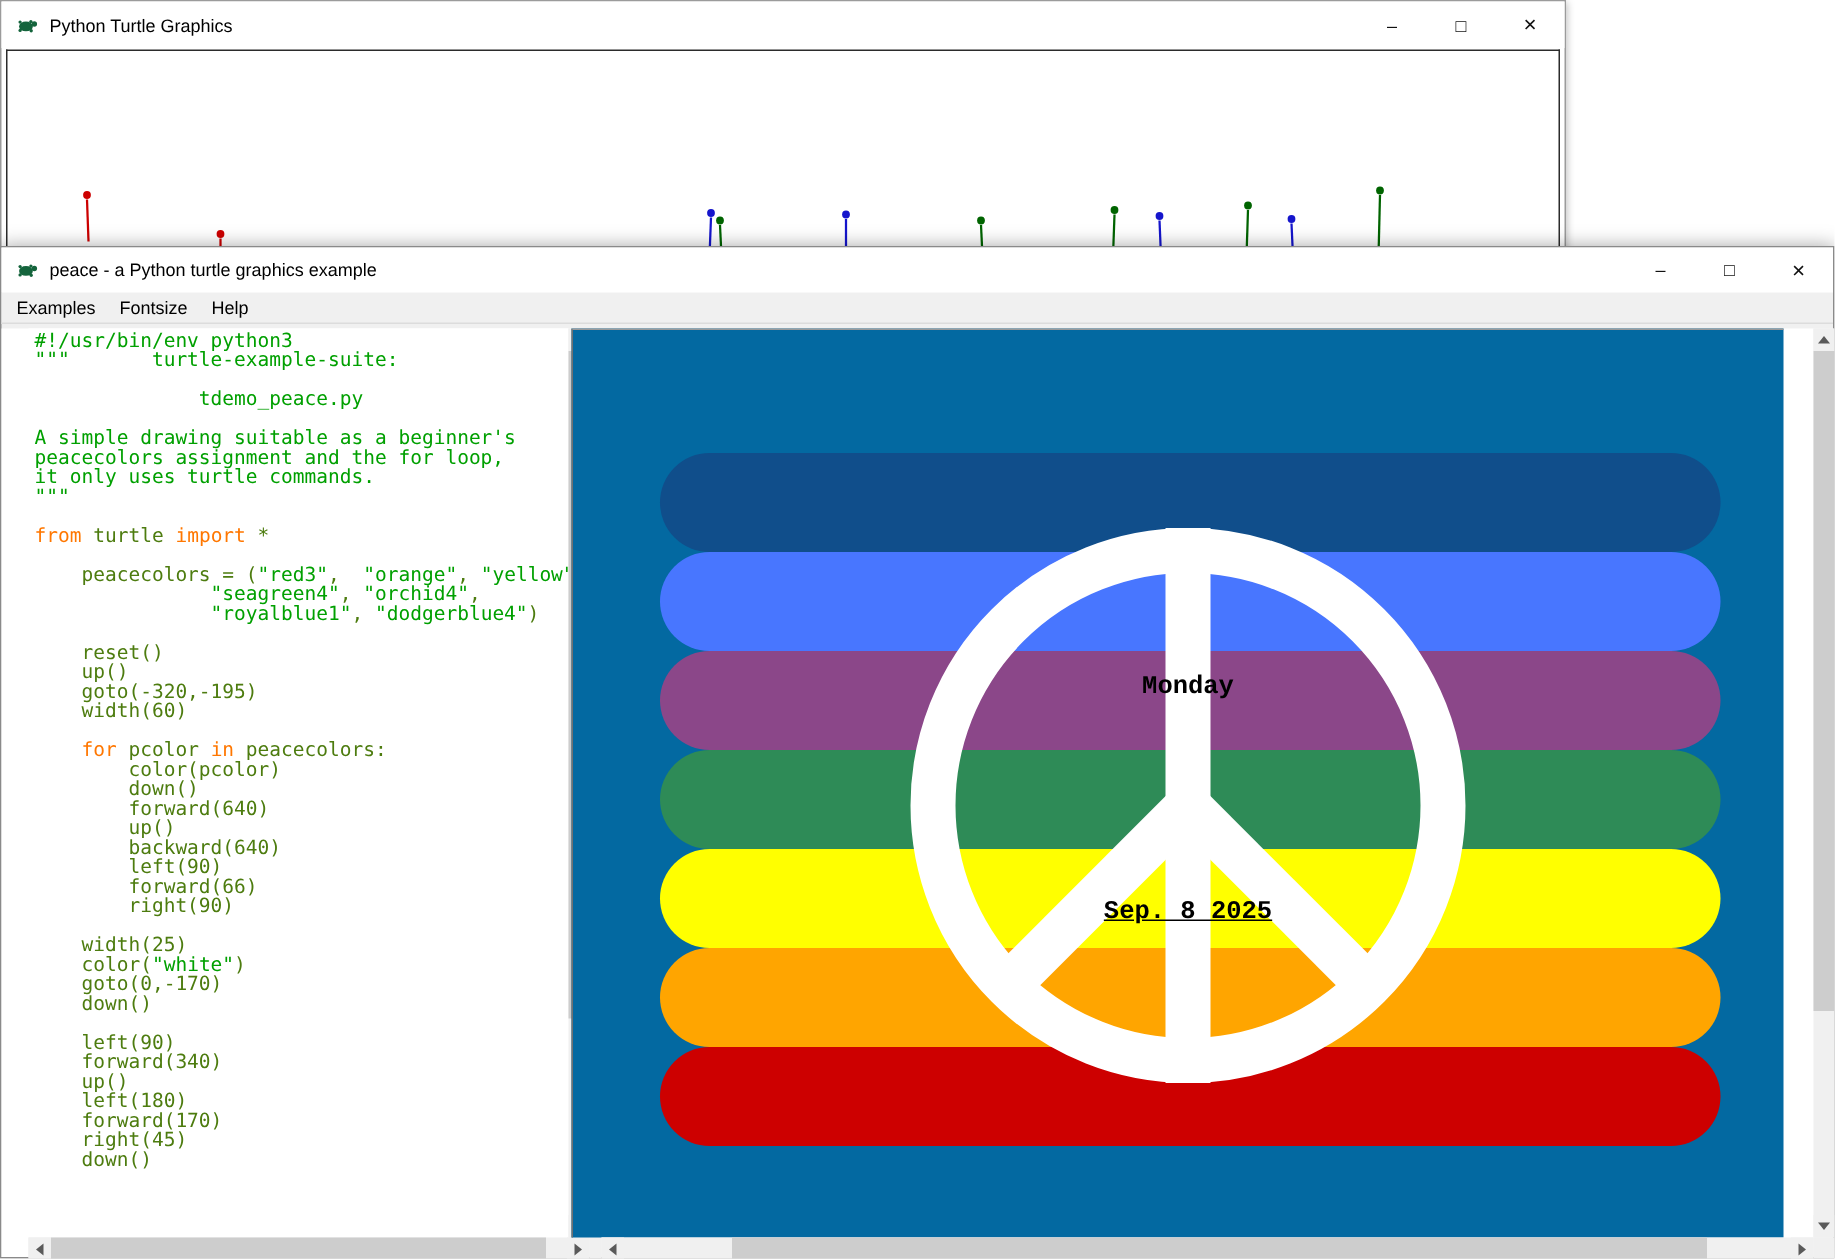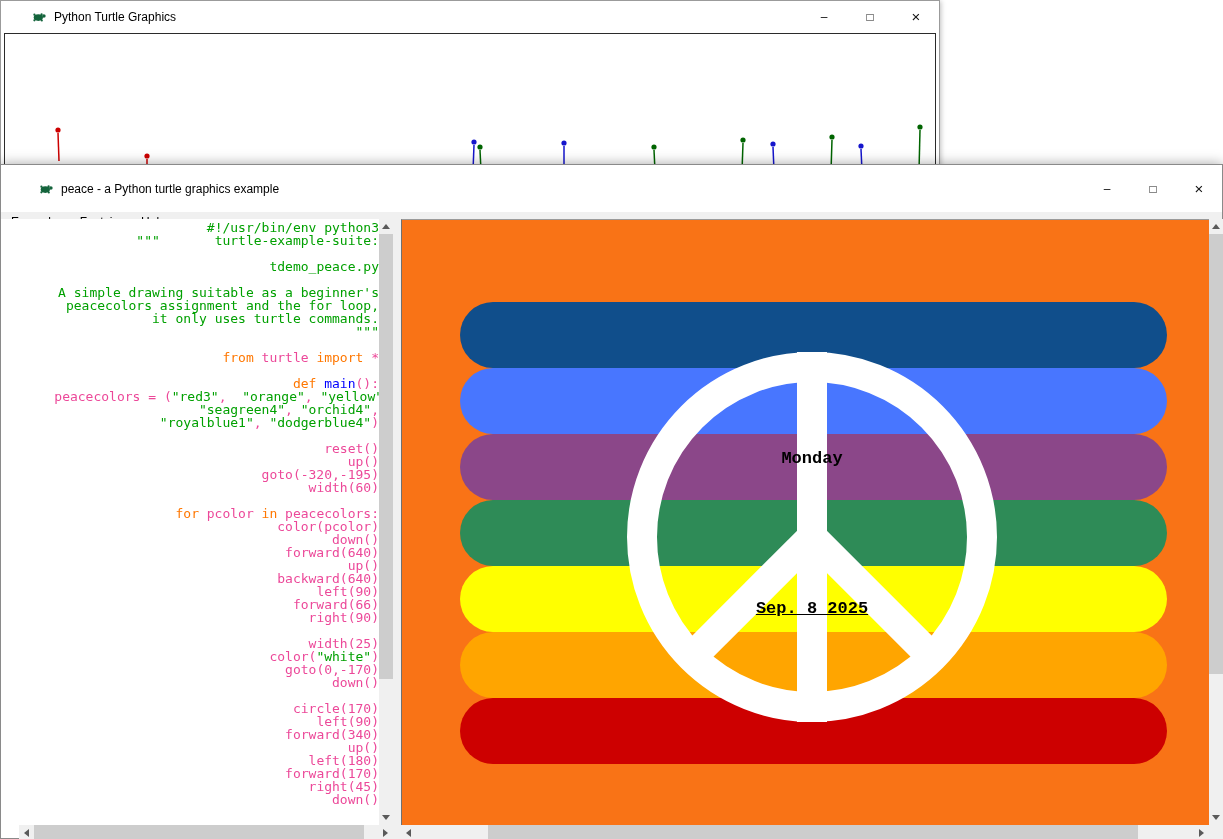--- a/index.html
+++ b/index.html
@@ -2,42 +2,42 @@
 <html><head>
 <meta charset="utf-8">
 <style>
   * { margin:0; padding:0; box-sizing:border-box; }
   html,body { width:1223px; height:839px; }
   body { position:relative; background:#ffffff; font-family:"Liberation Sans", sans-serif; overflow:hidden; }
 
   .window { position:absolute; background:#ffffff; }
 
   
-  #bg-window { left:0; top:0; width:940px; height:178px; border:1px solid #9b9b9b; box-shadow:1px 1px 5px rgba(0,0,0,.25);padding-left:21px; }
+  #bg-window { left:0; top:0; width:1044px; height:178px; border:1px solid #9b9b9b; box-shadow:1px 1px 5px rgba(0,0,0,.25); }
   .titlebar { position:relative; height:31px; background:#ffffff; display:flex; align-items:center; }
   .tb-icon { width:16px; height:16px; margin-left:9px; flex:0 0 auto; }
   .tb-title { font-size:12px; color:#000; margin-left:7px; white-space:nowrap; }
   .tb-controls { position:absolute; right:0; top:0; height:100%; display:flex; }
   .tb-btn { width:46px; height:100%; display:flex; align-items:center; justify-content:center; font-size:12px; color:#111; cursor:default; }
   .tb-btn.close-btn { font-size:15px; }
   #bg-canvas { position:absolute; left:3px; top:32px; right:3px; bottom:0; background:#fff; border:1px solid #2b2b2b; border-bottom:none; }
   #figures-svg { position:absolute; left:0; top:0; pointer-events:none; }
 
   
   #fg-window { left:0; top:164px; width:1223px; height:675px; background:#f0f0f0; border:1px solid #8a8a8a; box-shadow:0 0 12px rgba(0,0,0,.35); }
-  #fg-title { height:47px;padding-left:28px; }
+  #fg-title { height:30px; }
   #fg-menubar { height:21px; background:#f0f0f0; display:flex; align-items:center; font-size:12px; color:#000; border-bottom:1px solid #dcdcdc; padding-left:2px; }
   .menu-item { padding:0 8px; height:100%; display:flex; align-items:center; cursor:default; }
   #fg-content { position:absolute; left:0; top:54px; right:0; bottom:0; background:#ffffff; }
 
   
   #code-editor { position:absolute; left:18px; top:0; width:360px; height:606px; overflow:hidden; background:#fff;
                  font-family:"DejaVu Sans Mono", monospace; font-size:13px; padding:2px 0 0 4px; }
-  .code-line { height:13px; line-height:13px; white-space:pre;text-align:right; }
-  .tok-p { color:#ec4899; }
+  .code-line { height:13px; line-height:13px; white-space:pre; }
+  .tok-p { color:#4d7c0f; }
   .tok-c { color:#00a000; }
   .tok-k { color:#ff7700; }
   .tok-d { color:#0000ff; }
 
   
   .sb { position:absolute; background:#f0f0f0; }
   .sb-btn { position:absolute; width:14px; height:15px; display:flex; align-items:center; justify-content:center; background:#f0f0f0; }
   .sb-thumb { position:absolute; background:#cdcdcd; }
   .tri { width:0; height:0; }
   .tri-up    { border-left:4px solid transparent; border-right:4px solid transparent; border-bottom:5px solid #5a5a5a; }
@@ -50,21 +50,21 @@
   #code-hscroll { left:18px; top:606px; width:374px; height:15px; }
   #code-hthumb  { top:0; bottom:0; left:15px; width:330px; }
   .sb-btn.at-top { top:0; left:0; }
   .sb-btn.at-bottom { bottom:0; left:0; }
   .sb-btn.at-left { left:0; top:0; width:15px; height:15px; }
   .sb-btn.at-right { right:0; top:0; width:15px; height:15px; }
 
   #sash { position:absolute; left:392px; top:0; width:8px; height:621px; background:#f0f0f0; }
 
   
-  #turtle-canvas { position:absolute; left:400px; top:0; width:808px; height:606px; background:#f97316;
+  #turtle-canvas { position:absolute; left:380px; top:0; width:808px; height:606px; background:#0369a1;
                    border-left:1px solid #707070; border-top:1px solid #9a9a9a; overflow:hidden; }
   #stripes { position:absolute; left:0; top:0; right:0; bottom:0; z-index:1; }
   .stripe { position:absolute; left:58px; width:707px; height:66px; border-radius:33px; }
   #peace-svg { position:absolute; left:0; top:0; z-index:2; }
   .canvas-label { position:absolute; transform:translateX(-50%); z-index:3; color:#000;
                   font-family:"Liberation Mono", monospace; font-weight:bold; font-size:17px; white-space:nowrap; }
   #label-monday { left:410px; top:229px; }
   #label-date   { left:410px; top:379px;text-decoration:underline; }
 
   #canvas-vscroll { left:1208px; top:0; width:14px; height:606px; }
@@ -156,21 +156,20 @@
         <div class="code-line"></div>
         <div class="code-line"><span class="tok-c">              tdemo_peace.py</span></div>
         <div class="code-line"></div>
         <div class="code-line"><span class="tok-c">A simple drawing suitable as a beginner's</span></div>
         <div class="code-line"><span class="tok-c">peacecolors assignment and the for loop,</span></div>
         <div class="code-line"><span class="tok-c">it only uses turtle commands.</span></div>
         <div class="code-line"><span class="tok-c">"""</span></div>
         <div class="code-line"></div>
         <div class="code-line"><span class="tok-k">from</span><span class="tok-p"> turtle </span><span class="tok-k">import</span><span class="tok-p"> *</span></div>
         <div class="code-line"></div>
-        <div class="code-line"><span class="tok-k">def</span><span class="tok-p"> </span><span class="tok-d">main</span><span class="tok-p">():</span></div>
         <div class="code-line"><span class="tok-p">    peacecolors = (</span><span class="tok-c">"red3"</span><span class="tok-p">,  </span><span class="tok-c">"orange"</span><span class="tok-p">, </span><span class="tok-c">"yellow"</span></div>
         <div class="code-line"><span class="tok-p">               </span><span class="tok-c">"seagreen4"</span><span class="tok-p">, </span><span class="tok-c">"orchid4"</span><span class="tok-p">,</span></div>
         <div class="code-line"><span class="tok-p">               </span><span class="tok-c">"royalblue1"</span><span class="tok-p">, </span><span class="tok-c">"dodgerblue4"</span><span class="tok-p">)</span></div>
         <div class="code-line"></div>
         <div class="code-line"><span class="tok-p">    reset()</span></div>
         <div class="code-line"><span class="tok-p">    up()</span></div>
         <div class="code-line"><span class="tok-p">    goto(-320,-195)</span></div>
         <div class="code-line"><span class="tok-p">    width(60)</span></div>
         <div class="code-line"></div>
         <div class="code-line"><span class="tok-p">    </span><span class="tok-k">for</span><span class="tok-p"> pcolor </span><span class="tok-k">in</span><span class="tok-p"> peacecolors:</span></div>
@@ -181,21 +180,20 @@
         <div class="code-line"><span class="tok-p">        backward(640)</span></div>
         <div class="code-line"><span class="tok-p">        left(90)</span></div>
         <div class="code-line"><span class="tok-p">        forward(66)</span></div>
         <div class="code-line"><span class="tok-p">        right(90)</span></div>
         <div class="code-line"></div>
         <div class="code-line"><span class="tok-p">    width(25)</span></div>
         <div class="code-line"><span class="tok-p">    color(</span><span class="tok-c">"white"</span><span class="tok-p">)</span></div>
         <div class="code-line"><span class="tok-p">    goto(0,-170)</span></div>
         <div class="code-line"><span class="tok-p">    down()</span></div>
         <div class="code-line"></div>
-        <div class="code-line"><span class="tok-p">    circle(170)</span></div>
         <div class="code-line"><span class="tok-p">    left(90)</span></div>
         <div class="code-line"><span class="tok-p">    forward(340)</span></div>
         <div class="code-line"><span class="tok-p">    up()</span></div>
         <div class="code-line"><span class="tok-p">    left(180)</span></div>
         <div class="code-line"><span class="tok-p">    forward(170)</span></div>
         <div class="code-line"><span class="tok-p">    right(45)</span></div>
         <div class="code-line"><span class="tok-p">    down()</span></div>
       </div>
 
     <div id="code-vscroll" class="sb">

